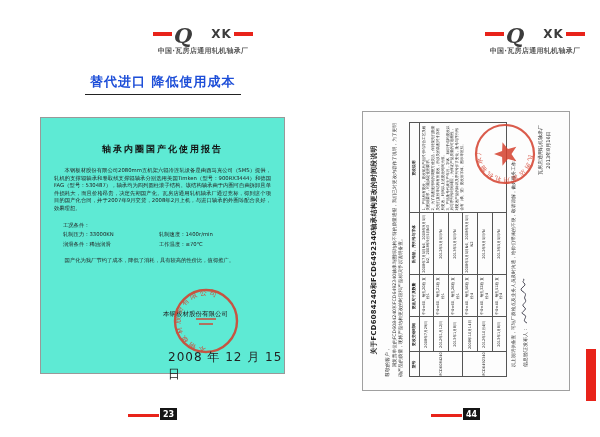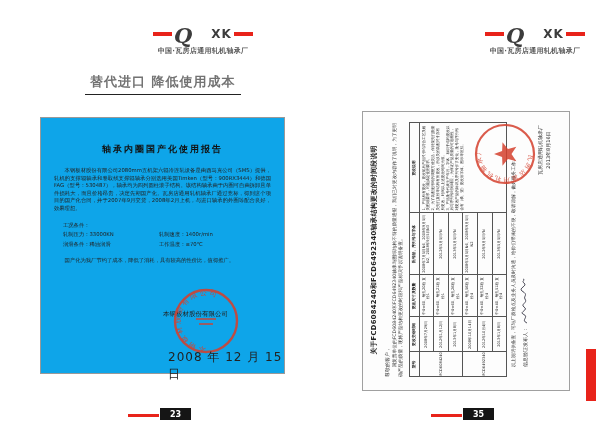--- a/index.html
+++ b/index.html
@@ -9,25 +9,25 @@
   
   .logo{position:absolute;top:25px;width:100px;text-align:center;}
   .logo-row{display:flex;align-items:center;justify-content:center;gap:2px;height:18px;}
   .dash{width:23px;height:3.5px;background:#e8231a;}
   .logo-q{font-family:"DejaVu Serif","Liberation Serif",serif;font-style:italic;font-weight:bold;
           font-size:21px;line-height:16px;color:#3c3c3c;transform:translateY(2px);}
   .logo-xk{font-weight:bold;font-size:12px;color:#3c3c3c;letter-spacing:1px;margin-left:17px;}
   .tagline{margin-top:3px;font-size:7px;font-weight:bold;color:#5a5a5a;letter-spacing:.3px;white-space:nowrap;}
 
   
-  .sec-title{position:absolute;top:73px;font-size:13px;font-weight:bold;color:#737373;
+  .sec-title{position:absolute;top:73px;font-size:13px;font-weight:bold;color:#1d4ed8;
              border-bottom:1.5px solid #222;padding:0 5px 3px 5px;letter-spacing:1px;white-space:nowrap;}
 
   
-  .lbox{position:absolute;left:40px;top:117px;width:243px;height:255px;border:1px solid #999;background:#0ea5e9;}
+  .lbox{position:absolute;left:40px;top:117px;width:243px;height:255px;border:1px solid #999;background:#5eead4;}
   .rpt-title{margin-top:25px;text-align:center;font-size:9px;font-weight:bold;letter-spacing:2px;color:#111;}
   .rpt-body{margin:11px 13px 0 13px;font-size:5.3px;line-height:7.6px;text-align:justify;text-indent:2em;color:#222;}
   .cond-label{margin:9px 0 0 22px;font-size:5.3px;color:#222;}
   .cond-row{display:flex;margin:2.5px 0 0 22px;font-size:5.3px;color:#222;}
   .cond-c1{width:96px;}
   .concl{margin:9px 13px 0 13px;font-size:5.3px;text-indent:2em;color:#222;}
   .rpt-company{position:absolute;left:122px;top:192px;font-size:6.5px;color:#222;}
   .rpt-date{position:absolute;left:127px;top:231px;font-size:12px;letter-spacing:1px;color:#222;}
   .stamp-l{position:absolute;left:129px;top:167px;opacity:.88;}
 
@@ -41,21 +41,21 @@
   .lt-table th,.lt-table td{border:.5px solid #555;padding:2px 1px;text-align:center;overflow:hidden;}
   .lt-table th{font-size:3.8px;}
   .notes-cell{text-align:left !important;white-space:pre-line;vertical-align:top;padding:2px !important;}
   .lt-close{margin:4px 12px 0 12px;font-size:4.7px;line-height:6px;text-indent:2em;}
   .lt-issuer{margin:2px 0 0 22px;font-size:5px;display:flex;align-items:center;gap:3px;}
   .sign-block{position:absolute;right:14px;bottom:16px;text-align:center;font-size:5px;line-height:7.5px;color:#222;}
   .stamp-r{position:absolute;right:10px;bottom:30px;opacity:.85;}
 
   
   .pg-line{position:absolute;top:414px;width:31px;height:2.5px;background:#e8231a;}
-  .pg-box{position:absolute;top:408px;width:31px;height:12px;background:#151515;color:#fff;
+  .pg-box{position:absolute;top:408px;width:17px;height:12px;background:#151515;color:#fff;
           font-size:8px;font-weight:bold;display:flex;align-items:center;justify-content:center;}
 
   .red-bar{position:absolute;left:586px;top:349px;width:10px;height:52px;background:#e8231a;}
   .stamp-text{fill:#d5402e;}
 </style>
 </head>
 <body>
 
 <div class="page">
 
@@ -192,15 +192,15 @@
       </text>
       <path d="M33,22 l3.1,8.1 8.7,0.4 -6.8,5.4 2.3,8.4 -7.3,-4.8 -7.3,4.8 2.3,-8.4 -6.8,-5.4 8.7,-0.4 z" fill="#d5402e"></path>
     </svg>
   </div>
 
   <div class="red-bar"></div>
 
   <div class="pg-line" style="left:128px;"></div>
   <div class="pg-box" style="left:160px;">23</div>
   <div class="pg-line" style="left:431px;"></div>
-  <div class="pg-box" style="left:463px;">35</div>
+  <div class="pg-box" style="left:463px;">44</div>
 
 </div>
 
 </body></html>

